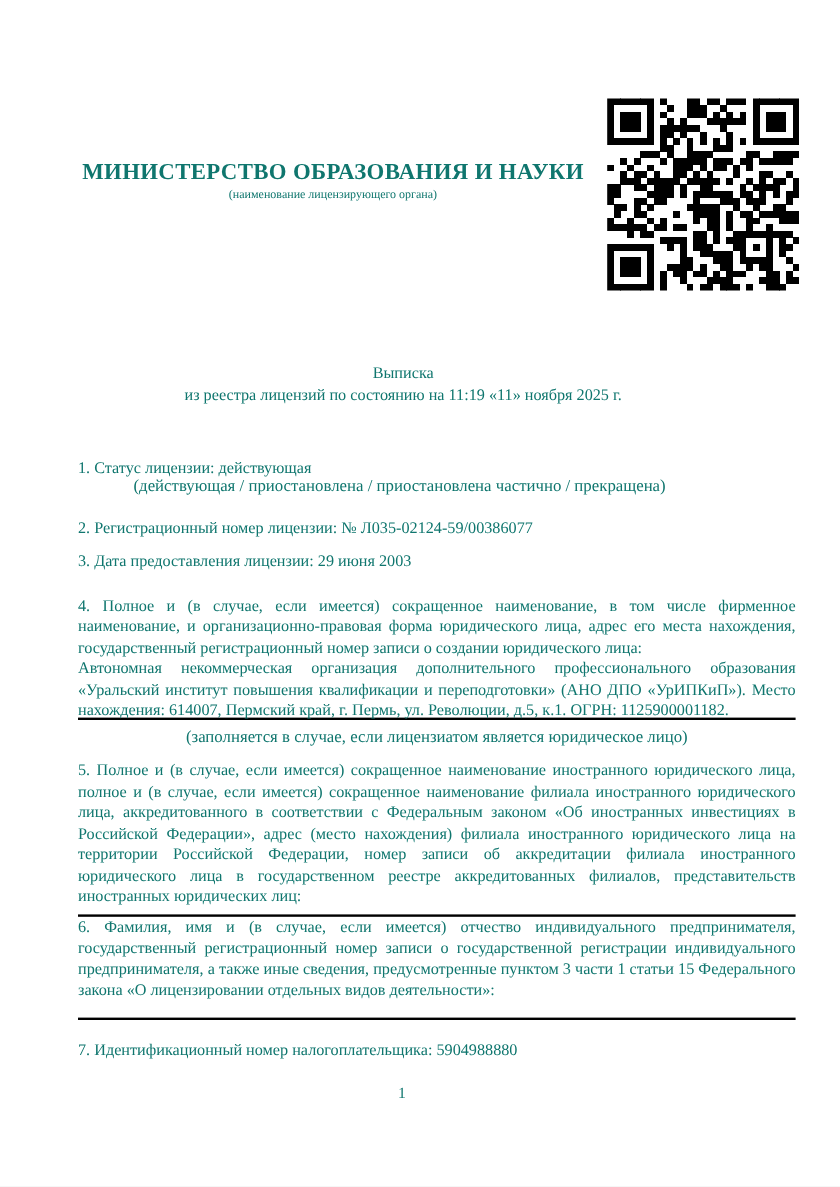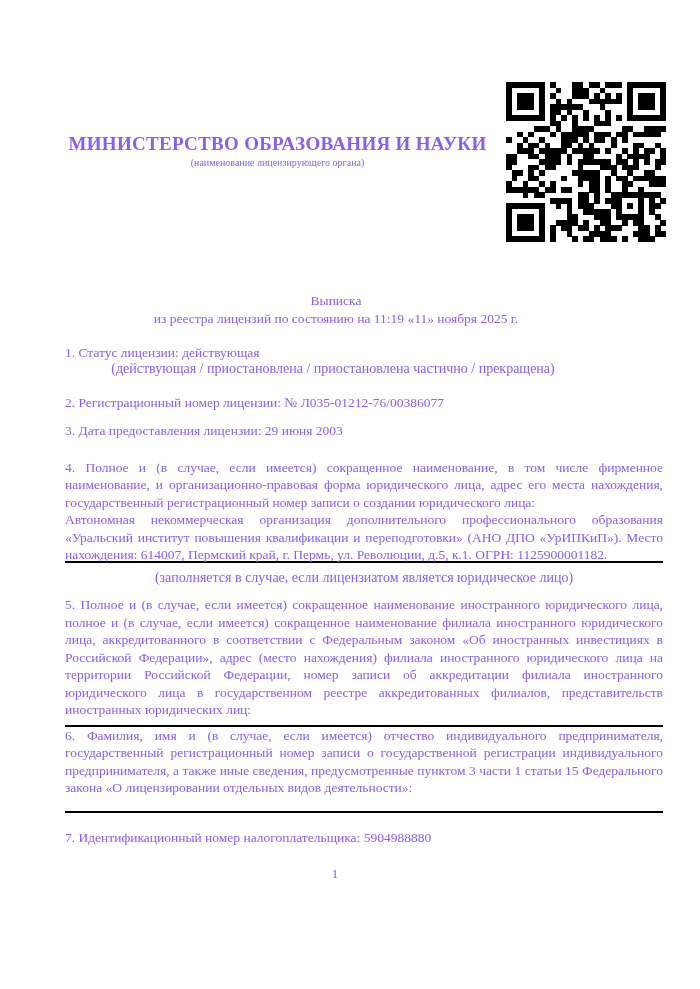--- a/index.html
+++ b/index.html
@@ -3,21 +3,21 @@
 <meta charset="utf-8">
 <style>
   html, body { margin: 0; padding: 0; background: #e8e8e8; }
   .page {
     position: relative;
     width: 700px;
     height: 989px;
     background: #ffffff;
     margin: 0 auto;
     font-family: "Liberation Serif", "DejaVu Serif", serif;
-    color: #8b5cf6;
+    color: #0f766e;
     overflow: hidden;
   }
   
   .header-block {
     position: absolute;
     left: 65px;
     top: 131px;
     width: 425px;
     display: flex;
     flex-direction: column;
@@ -39,21 +39,21 @@
     position: absolute;
     left: 506px;
     top: 82px;
     width: 160px;
     height: 160px;
   }
   
   .content {
     position: absolute;
     left: 65px;
-    top: 286px;
+    top: 296px;
     width: 598px;
     font-size: 13.5px;
     line-height: 17.5px;
   }
   .doc-title {
     text-align: center;
     line-height: 18px;
     transform: translateX(-28px);
     margin-top: 6px;
   }
@@ -63,21 +63,21 @@
     font-size: 14px;
     line-height: 13px;
     text-align: center;
   }
   .caption-offset { transform: translateX(-31px); }
   .rule {
     height: 2px;
     background: #000000;
     width: 100%;
   }
-  .mt-item1    { margin-top: 16px; }
+  .mt-item1    { margin-top: 43px; }
   .mt-caption1 { margin-top: 0px; }
   .mt-item2    { margin-top: 19.5px; }
   .mt-item3    { margin-top: 10.5px; }
   .mt-item4    { margin-top: 19px; }
   .mt-rule1    { margin-top: -3px; }
   .mt-caption2 { margin-top: 8px; }
   .mt-item5    { margin-top: 12.5px; }
   .mt-rule2    { margin-top: 6px; }
   .mt-caption3 { margin-top: 4px; }
   .mt-item6    { }
@@ -544,21 +544,21 @@
   <div class="content">
 
     <div class="doc-title">
       <div>Выписка</div>
       <div>из реестра лицензий по состоянию на 11:19 «11» ноября 2025 г.</div>
     </div>
 
     <div class="body-line mt-item1">1. Статус лицензии: действующая</div>
     <div class="small-caption caption-offset mt-caption1">(действующая / приостановлена / приостановлена частично / прекращена)</div>
 
-    <div class="body-line mt-item2">2. Регистрационный номер лицензии: № Л035-01212-76/00386077</div>
+    <div class="body-line mt-item2">2. Регистрационный номер лицензии: № Л035-02124-59/00386077</div>
 
     <div class="body-line mt-item3">3. Дата предоставления лицензии: 29 июня 2003</div>
 
     <div class="mt-item4">
       <div class="para">4. Полное и (в случае, если имеется) сокращенное наименование, в том числе фирменное наименование, и организационно-правовая форма юридического лица, адрес его места нахождения, государственный регистрационный номер записи о создании юридического лица:</div>
       <div class="para">Автономная некоммерческая организация дополнительного профессионального образования «Уральский институт повышения квалификации и переподготовки» (АНО ДПО «УрИПКиП»). Место нахождения: 614007, Пермский край, г. Пермь, ул. Революции, д.5, к.1. ОГРН: 1125900001182.</div>
     </div>
     <div class="rule mt-rule1"></div>
     <div class="small-caption mt-caption2">(заполняется в случае, если лицензиатом является юридическое лицо)</div>
 

